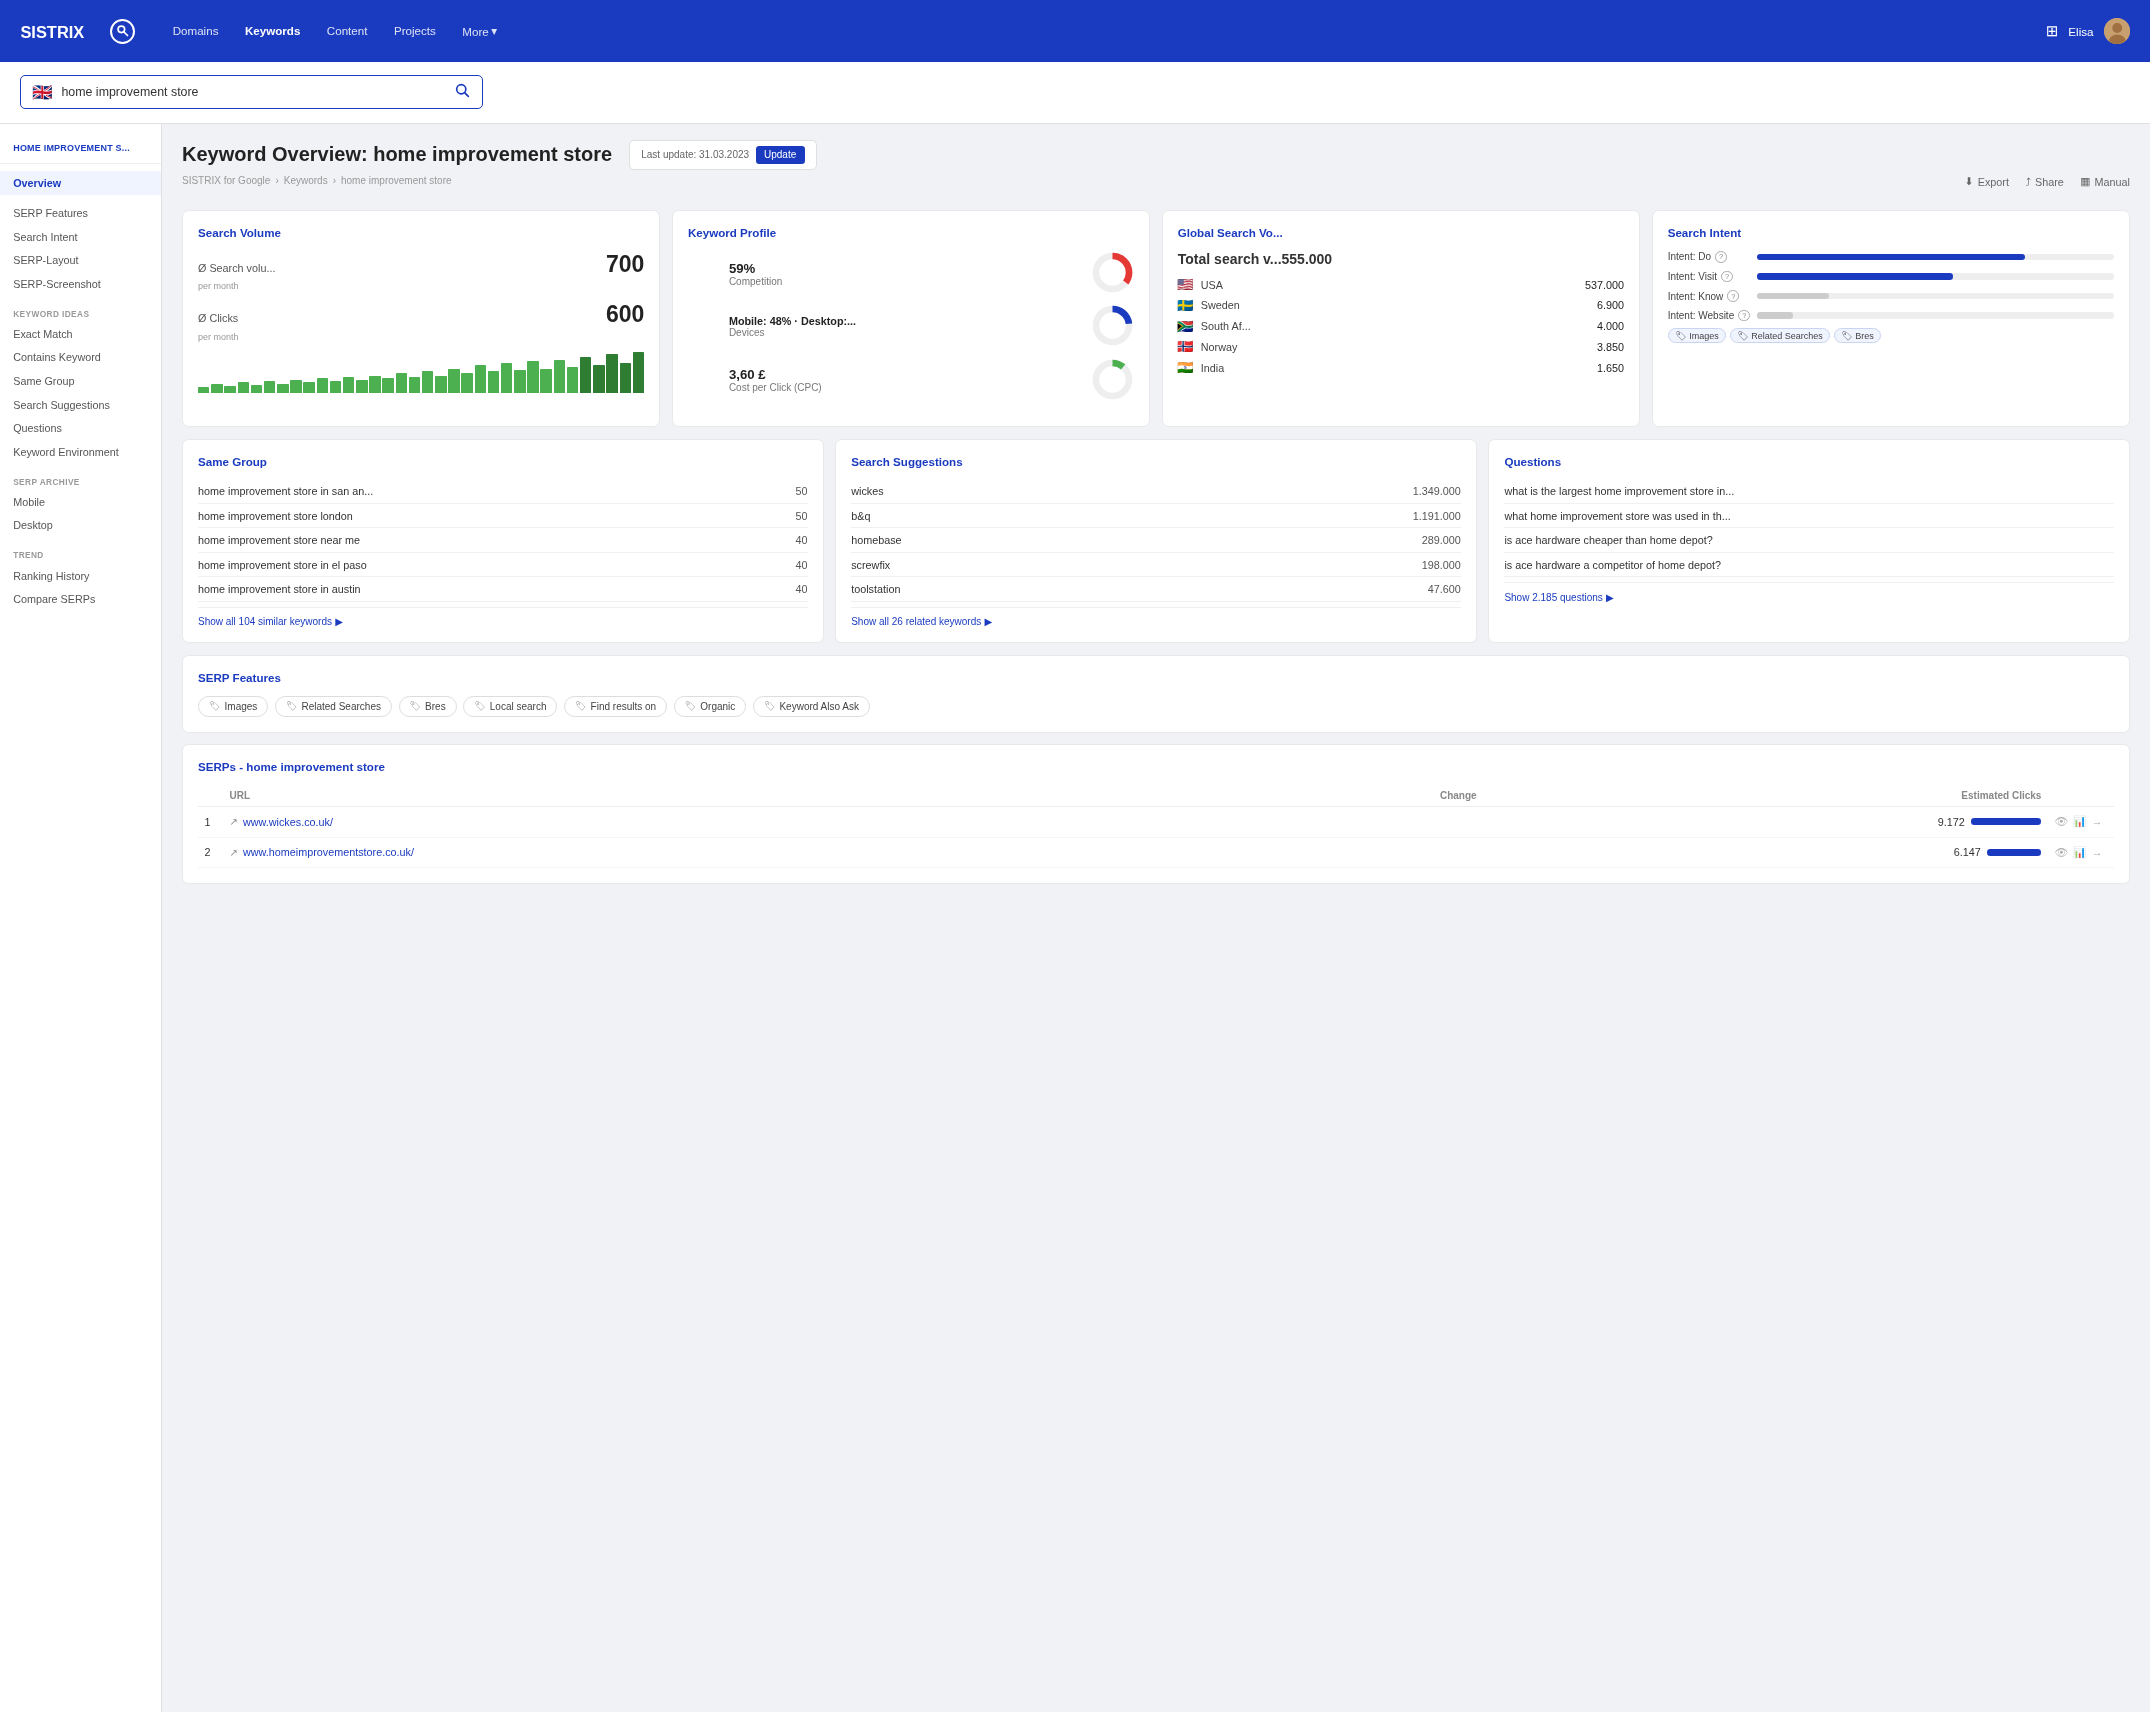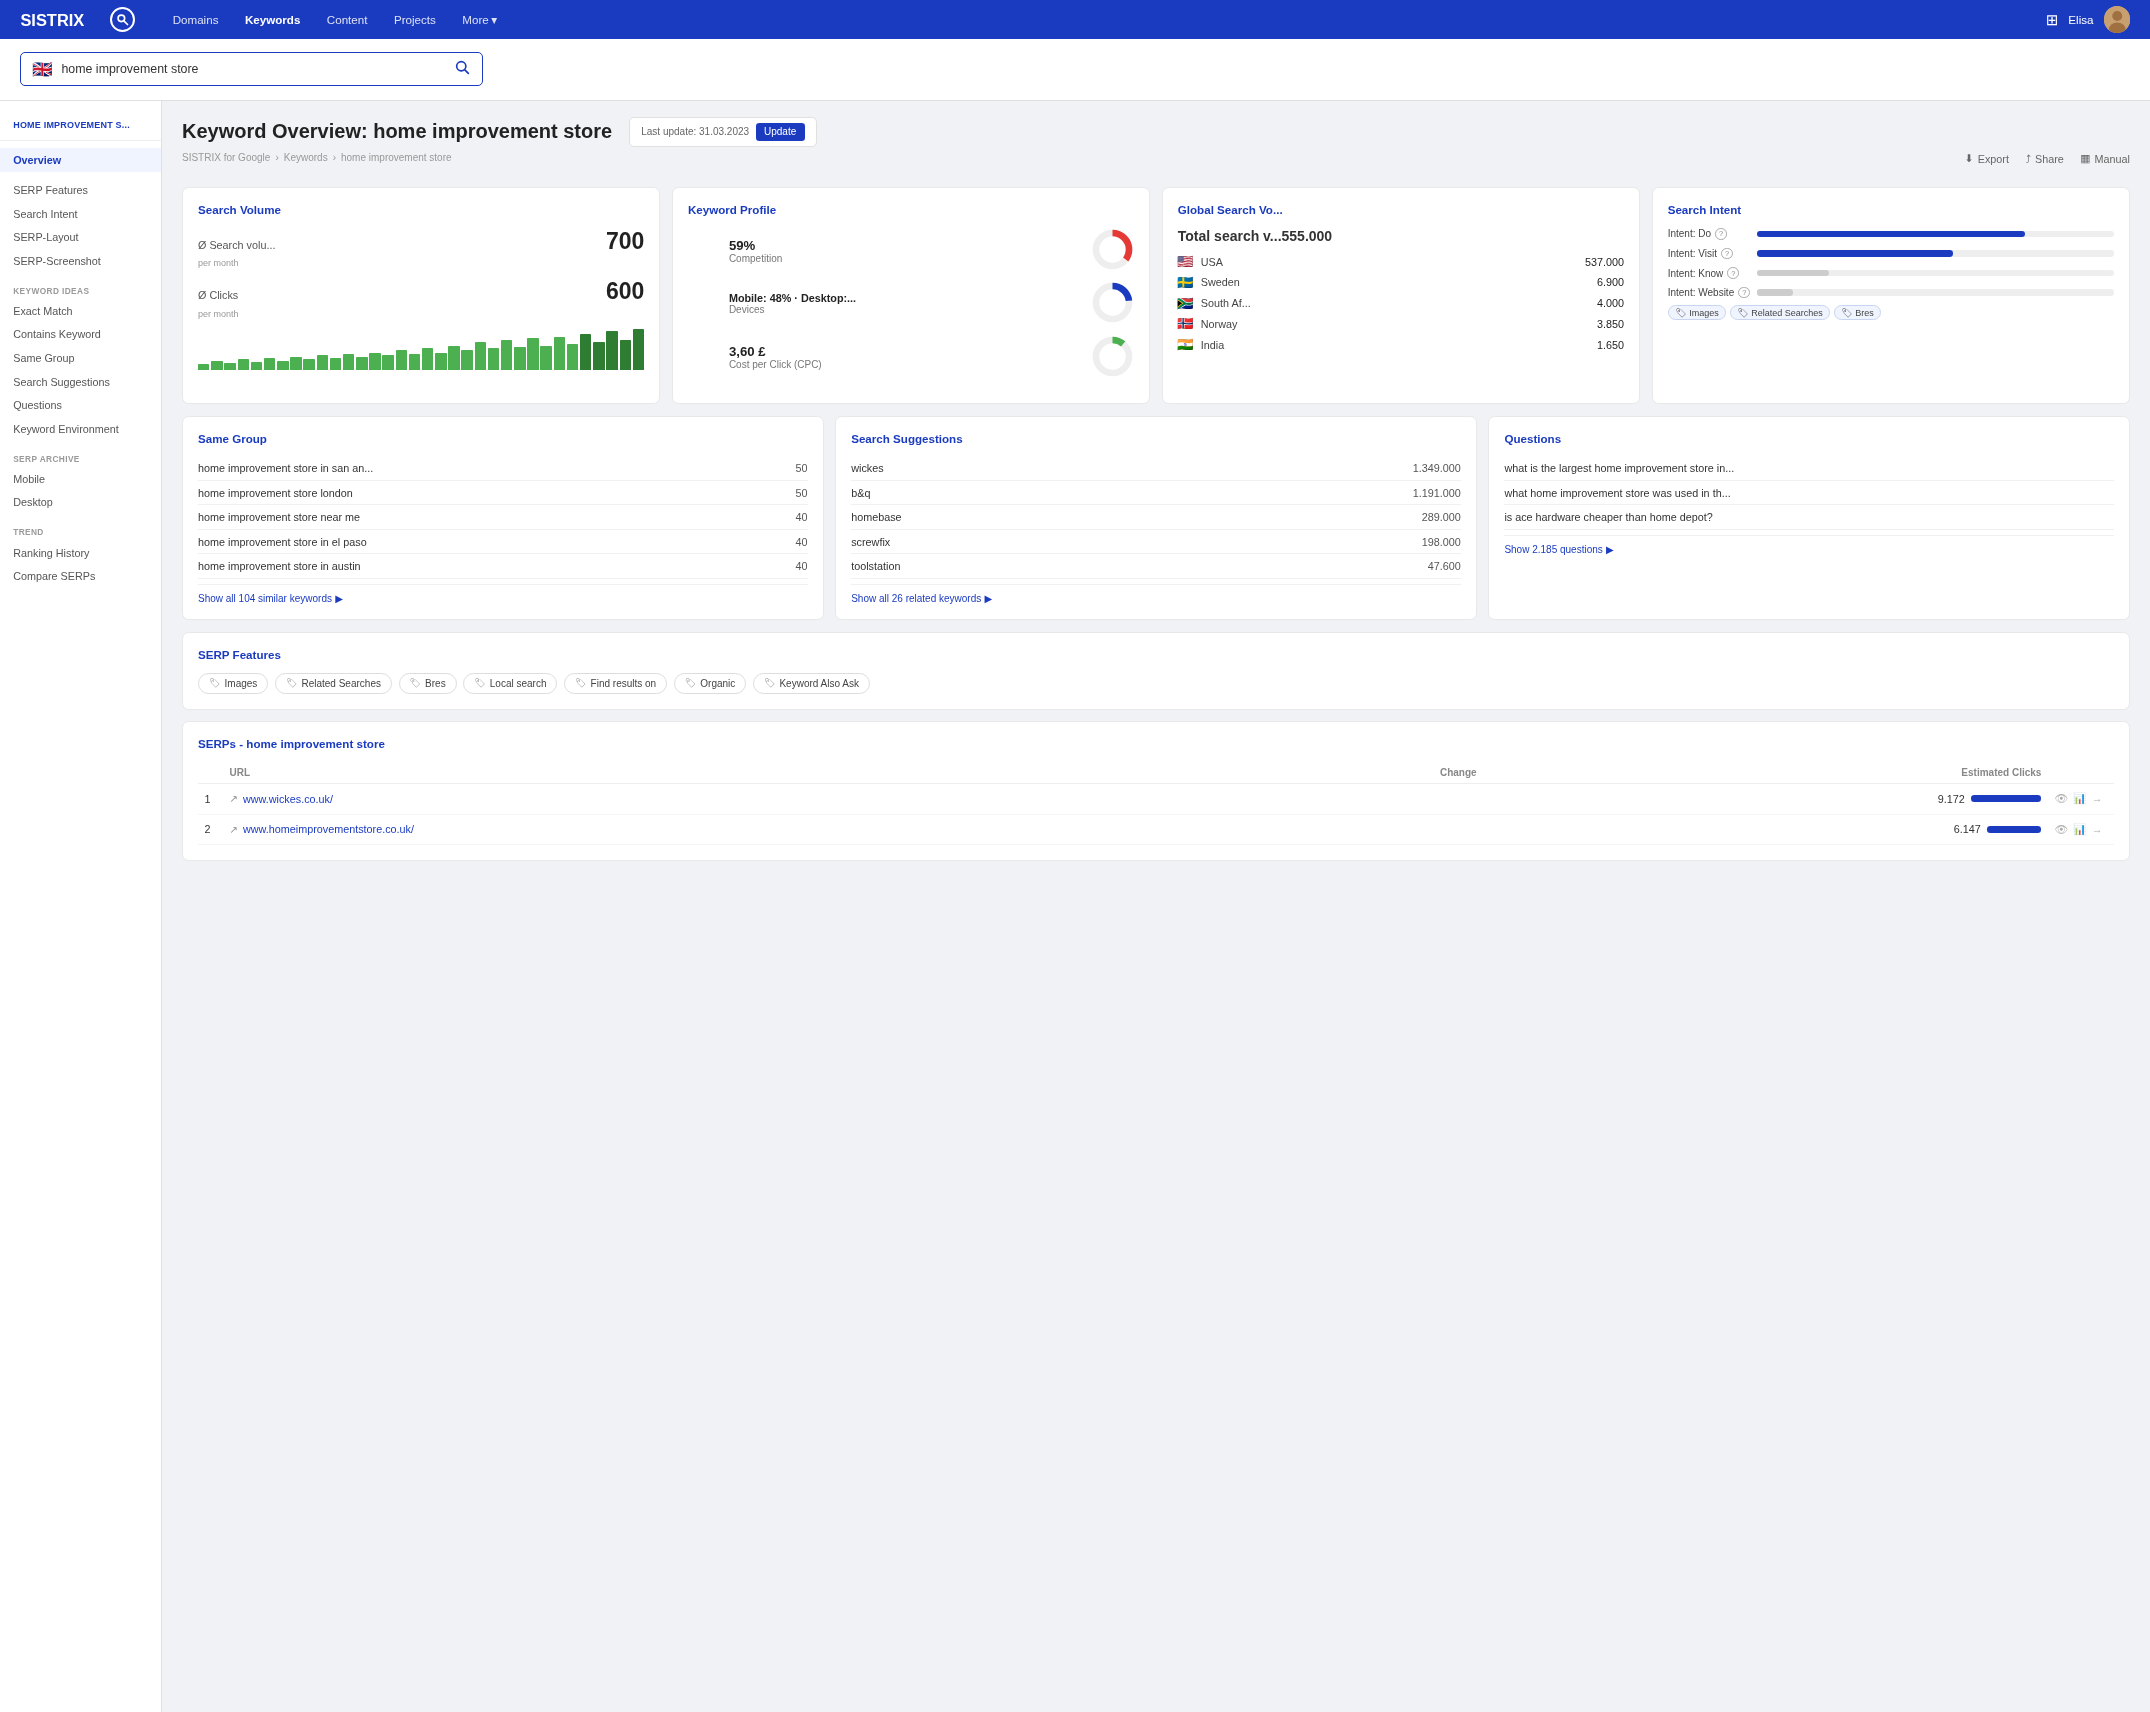--- a/index.html
+++ b/index.html
@@ -1,19 +1,19 @@
 <!DOCTYPE html>
 <html style="font-size:13.2px"><head>
   <meta charset="utf-8">
   <style>
     * { box-sizing: border-box; margin: 0; padding: 0; }
     body { font-family: -apple-system, BlinkMacSystemFont, 'Segoe UI', Arial, sans-serif; background: #f0f2f5; font-size: 10.8px; color: #333; }
 
     
-    .header { background: #1a3bbf; display: flex; align-items: center; padding: 0 20px; height: 39px; gap: 26.5px; }
+    .header { background: #1a3bbf; display: flex; align-items: center; padding: 0 20px; height: 62px; gap: 26.5px; }
     .logo { display: flex; align-items: center; gap: 6.6px; color: white; font-weight: 700; font-size: 15px; }
     .nav { display: flex; gap: 3.3px; flex: 1; }
     .nav-item { color: rgba(255,255,255,0.85); padding: 6.6px 11.6px; border-radius: 3.3px; cursor: pointer; font-size: 11.6px; font-weight: 500; }
     .nav-item.active { color: white; font-weight: 700; }
     .header-right { display: flex; align-items: center; gap: 10px; color: white; }
     .avatar { width: 26.5px; height: 26.5px; border-radius: 50%; background: #c8a882; display: flex; align-items: center; justify-content: center; overflow: hidden; }
 
     
     .search-bar { background: white; padding: 13.2px 20px; border-bottom: 0.8px solid #e0e0e0; }
     .search-input-wrap { display: flex; align-items: center; border: 1.7px solid #1a3bbf; border-radius: 5px; padding: 6.6px 11.6px; max-width: 463px; gap: 8.3px; background: white; }
@@ -460,20 +460,23 @@
       <div class="card">
         <div class="card-title">Questions</div>
         <div class="card-list-item">
           <span>what is the largest home improvement store in...</span>
         </div>
         <div class="card-list-item">
           <span>what home improvement store was used in th...</span>
         </div>
         <div class="card-list-item">
           <span>is ace hardware cheaper than home depot?</span>
+        </div>
+        <div class="card-list-item">
+          <span>is ace hardware a competitor of home depot?</span>
         </div>
         <div class="show-all">
           <span>Show 2.185 questions</span> 
             <span>▶</span>
         </div>
       </div>
     </div>
 
     <div class="serp-features-card">
       <div class="serp-features-title">SERP Features</div>

